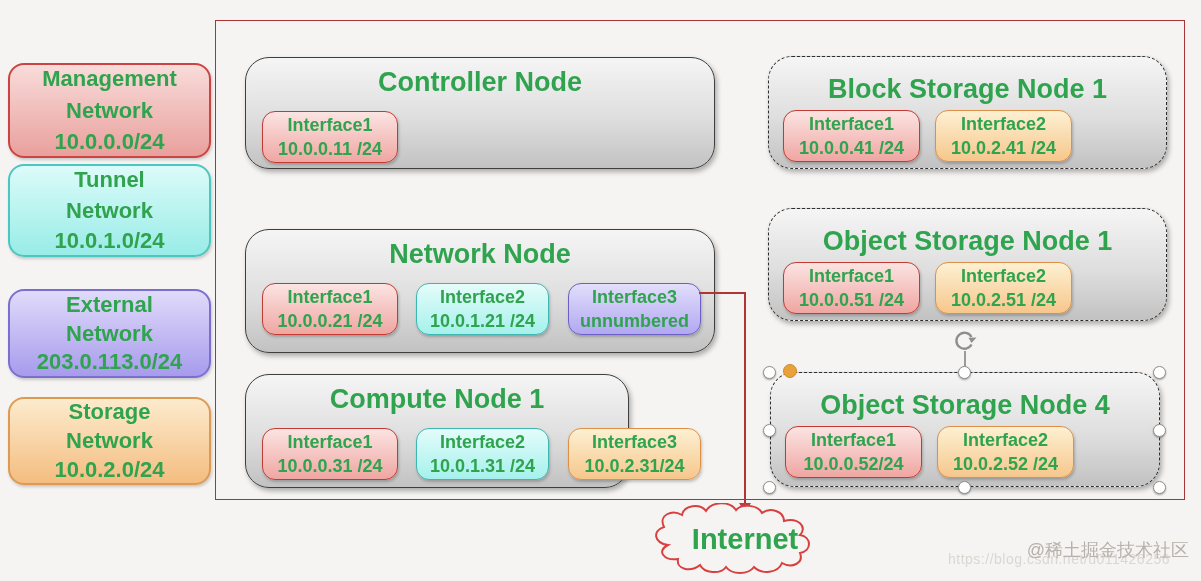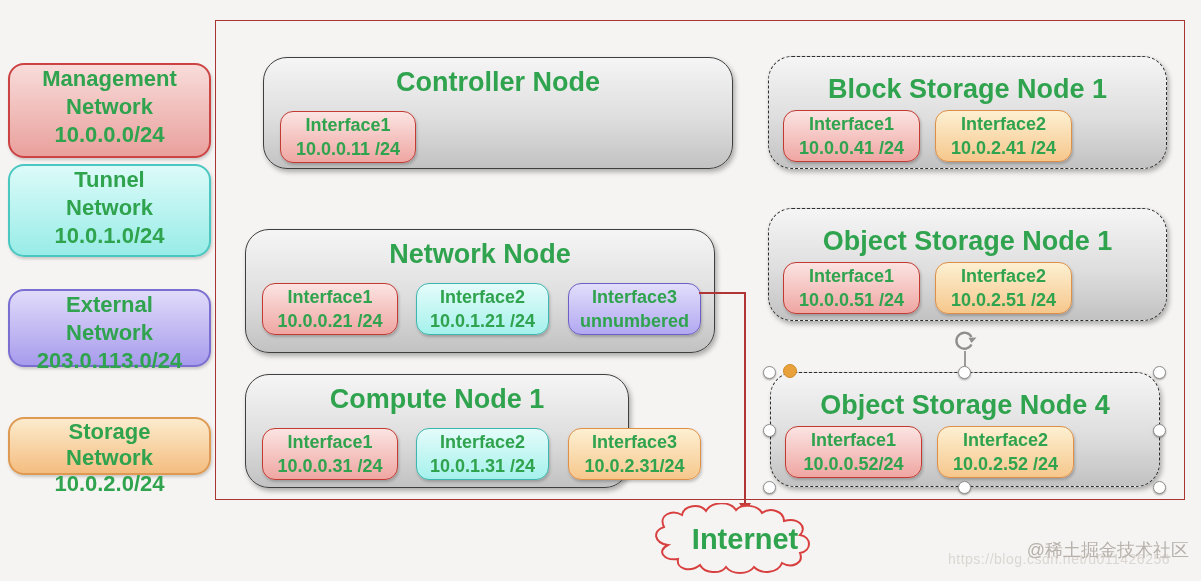--- a/index.html
+++ b/index.html
@@ -10,27 +10,27 @@
     font-family:"Liberation Sans", sans-serif;
     overflow:hidden;
   }
 
   
   .legend-box {
     position:absolute; left:8px; width:203px;
     border-radius:16px; text-align:center;
     font-size:22px; line-height:28px; font-weight:600;
     color:#2fa34e;
-    display:flex; flex-direction:column; justify-content:flex-start;
+    display:flex; flex-direction:column; justify-content:space-between;
     box-shadow:1px 2px 3px rgba(0,0,0,.18);
   }
   .legend-management { top:63px;  height:95px; background:linear-gradient(180deg,#f8dcda,#e9a09c); border:2px solid #cc4343; }
   .legend-tunnel     { top:164px; height:93px; background:linear-gradient(180deg,#dcfbf9,#98ece7); border:2px solid #49c7c0; }
-  .legend-external   { top:289px; height:78px; background:linear-gradient(180deg,#e0dbfa,#a79bec); border:2px solid #7a6fd1; }
-  .legend-storage    { top:417px; height:58px; background:linear-gradient(180deg,#fcebcd,#f4bd80); border:2px solid #de9a52; line-height:26px; }
+  .legend-external   { top:289px; height:89px; background:linear-gradient(180deg,#e0dbfa,#a79bec); border:2px solid #7a6fd1; }
+  .legend-storage    { top:397px; height:88px; background:linear-gradient(180deg,#fcebcd,#f4bd80); border:2px solid #de9a52; line-height:26px; }
 
   
   .boundary {
     position:absolute; left:215px; top:20px; width:970px; height:480px;
     border:1.6px solid #a83434; background:transparent;
   }
 
   
   .node {
     position:absolute;
@@ -124,21 +124,21 @@
   <span>203.0.113.0/24</span>
 </div>
 <div class="legend-box legend-storage">
   <span>Storage</span>
   <span>Network</span>
   <span>10.0.2.0/24</span>
 </div>
 
 <div class="boundary"></div>
 
-<div class="node solid" style="left:245px; top:57px; width:470px; height:112px;margin-left:18px;">
+<div class="node solid" style="left:245px; top:57px; width:470px; height:112px;">
   <span class="node-title">Controller Node</span>
   <div class="iface management slot1L">
     <span>Interface1</span>
     <span>10.0.0.11 /24</span>
   </div>
 </div>
 
 <div class="node solid" style="left:245px; top:229px; width:470px; height:124px;">
   <span class="node-title">Network Node</span>
   <div class="iface management slot1L">

